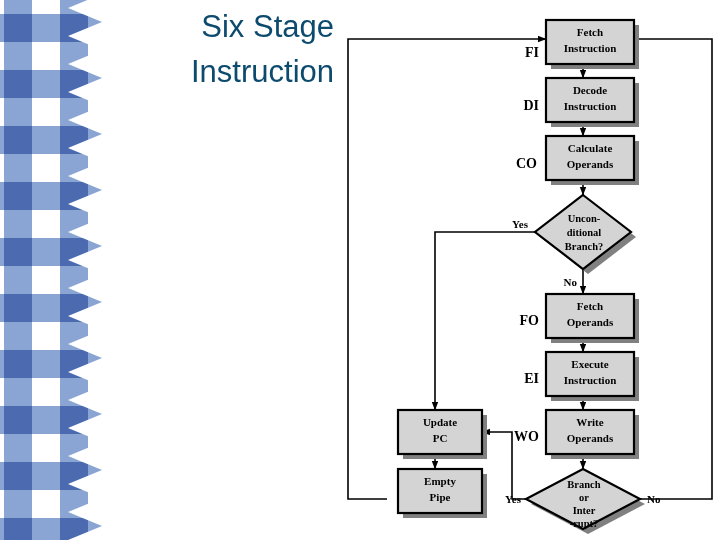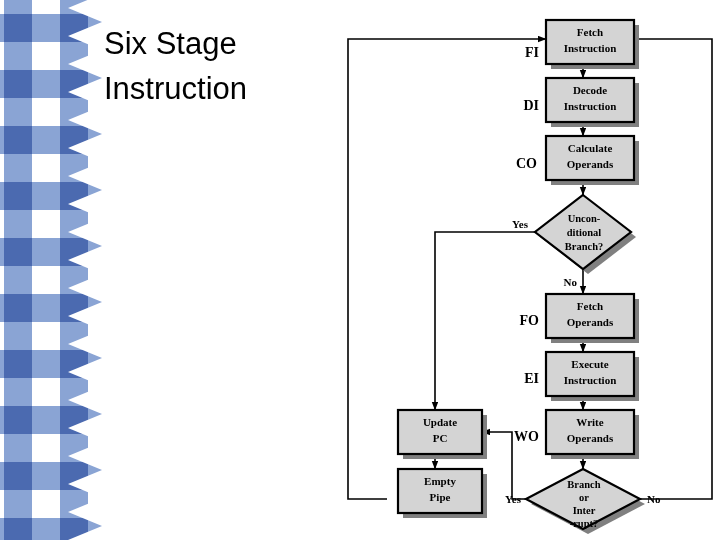--- a/index.html
+++ b/index.html
@@ -56,24 +56,24 @@
     right: 0;
     top: 0;
     width: 34px;
     height: 540px;
   }
 
   
   #title {
     position: absolute;
     left: 104px;
-    top: 21px;
+    top: 4px;
     width: 230px;
-    text-align: left;
-    color: #000000;
+    text-align: right;
+    color: #0c4a6e;
     font-family: "Liberation Sans", sans-serif;
     font-size: 31px;
     line-height: 45px;
     font-weight: normal;
     letter-spacing: 0px;
   }
 
   
   #chart {
     position: absolute;

